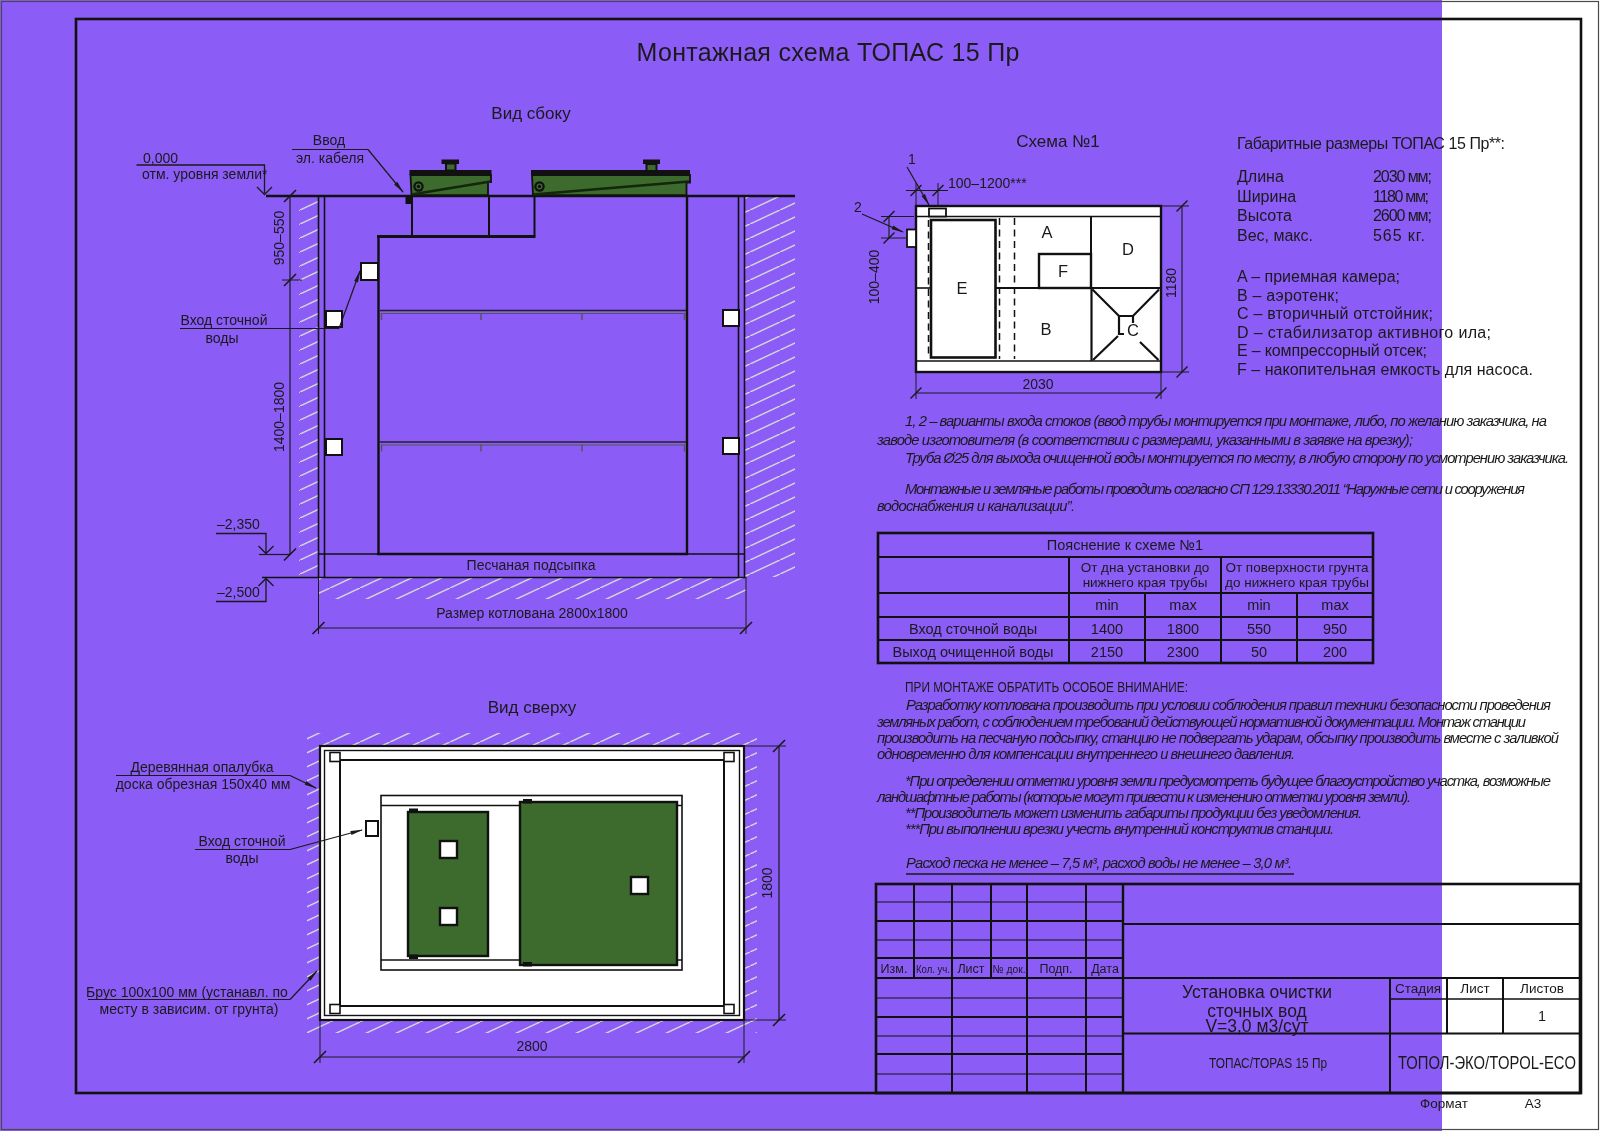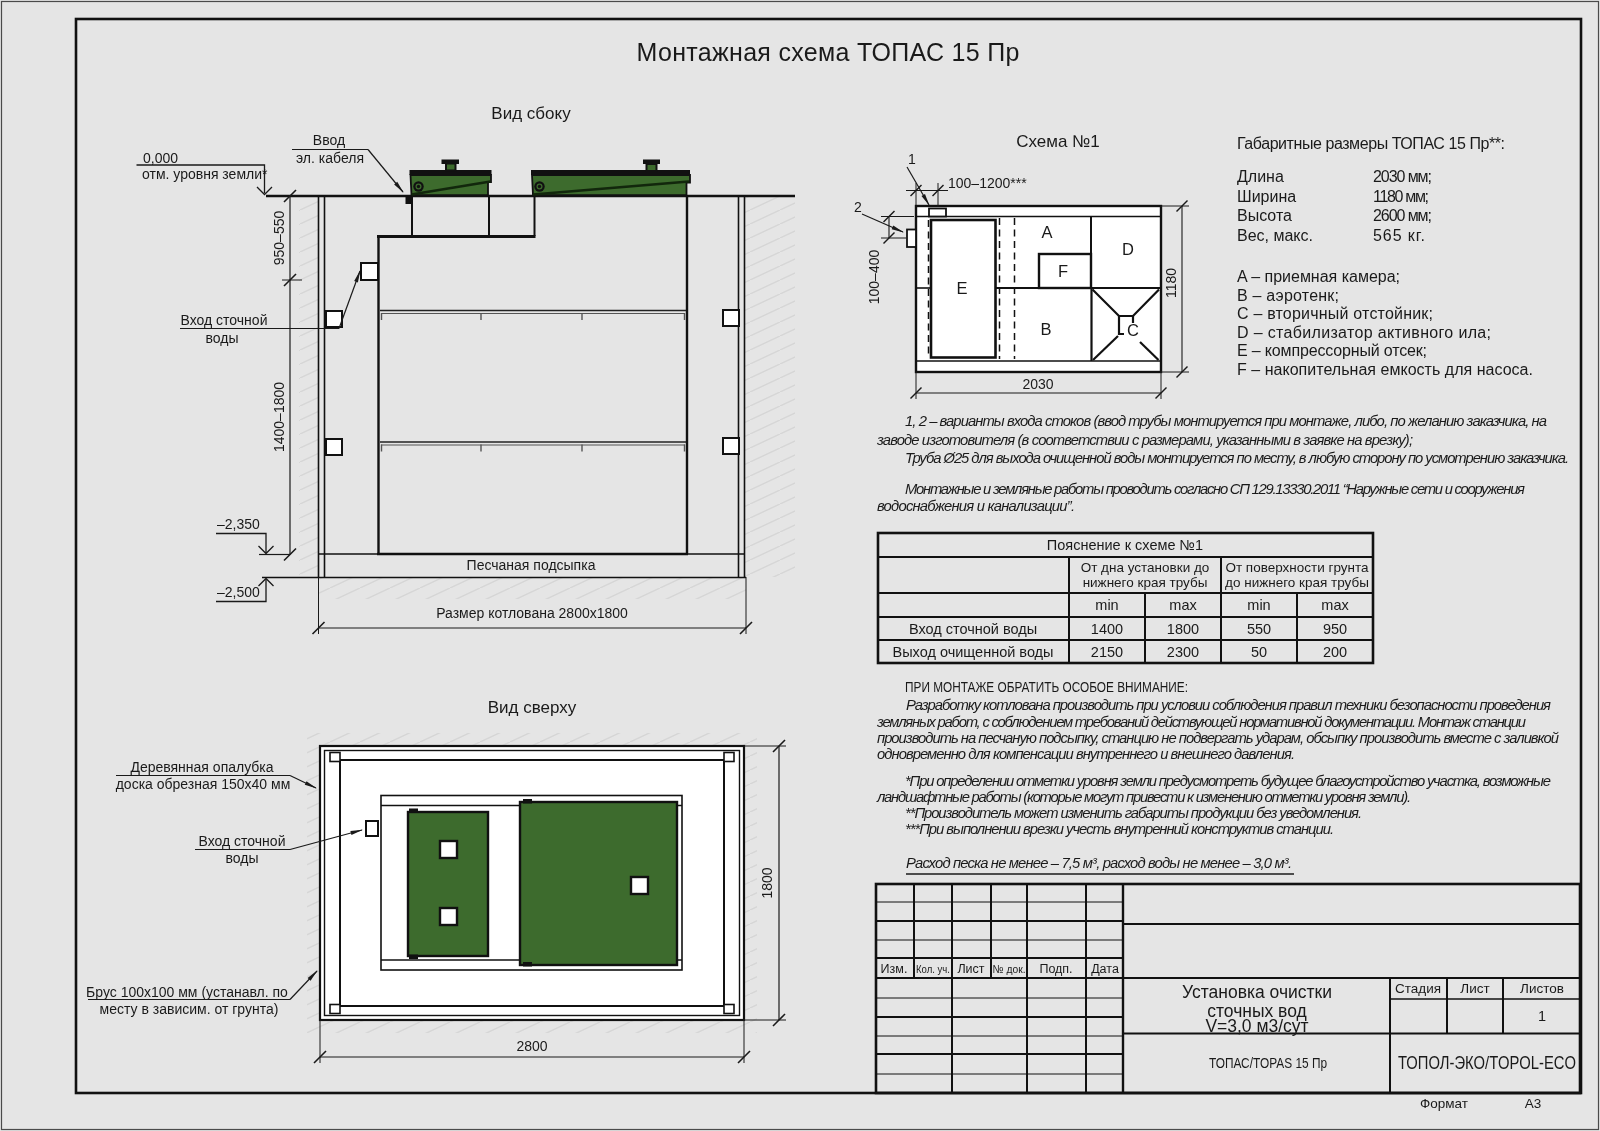--- a/index.html
+++ b/index.html
@@ -1,16 +1,16 @@
 <!DOCTYPE html>
 <html><head>
 <meta charset="utf-8">
 <style>
   html,body{margin:0;padding:0;background:#fff;}
-  #page{position:relative;width:1600px;height:1131px;background:#e5e5e5;
+  #page{position:relative;width:1442px;height:1131px;background:#8b5cf6;
         font-family:"Liberation Sans", sans-serif;}
   svg text{font-family:"Liberation Sans", sans-serif;fill:#1a1a1a;}
   .lab{font-size:14px;}
   .tit{font-size:17px;}
 </style>
 </head>
 <body>
 <div id="page">
 <svg width="1600" height="1131" viewBox="0 0 1600 1131">
 <defs>

